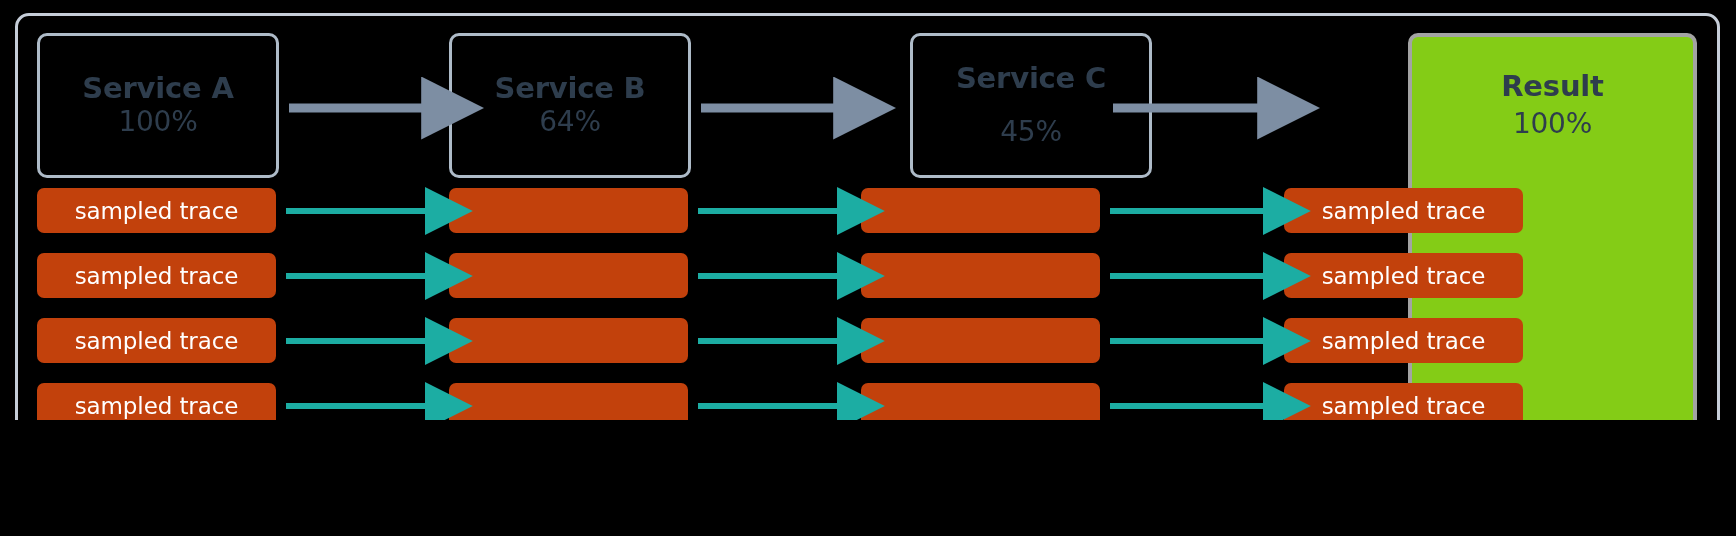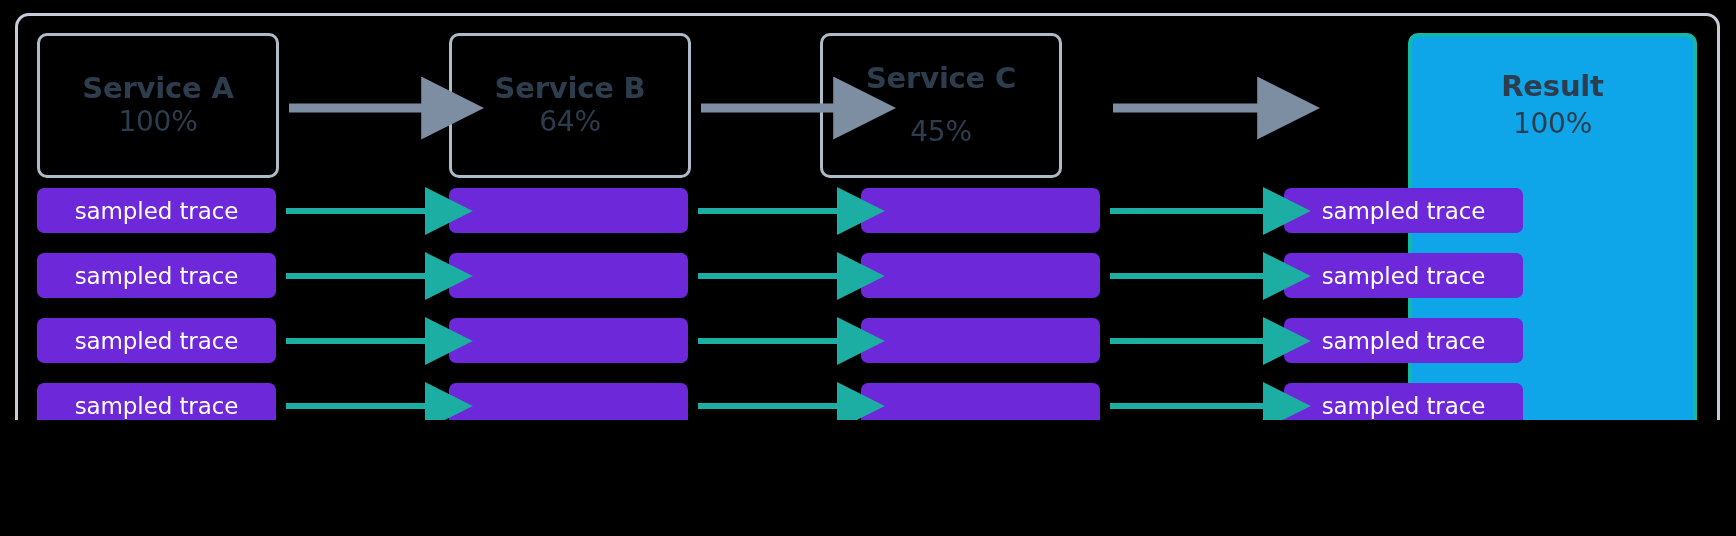--- a/index.html
+++ b/index.html
@@ -62,23 +62,23 @@
   }
 
   
   .result-box {
     position: absolute;
     left: 1408px;
     top: 33px;
     width: 289px;
     height: 462px;
     box-sizing: border-box;
-    border: 4px solid #14b8a6;
+    border: 4px solid #a3a3a3;
     border-radius: 10px;
-    background: #0ea5e9;
+    background: #84cc16;
   }
   .result-title {
     position: absolute;
     left: 0;
     right: 0;
     top: 32px;
     text-align: center;
     color: #2e3d4d;
     font-size: 29px;
     font-weight: bold;
@@ -93,21 +93,21 @@
     color: #2e3d4d;
     font-size: 28px;
     letter-spacing: -0.2px;
   }
 
   
   .trace-bar {
     position: absolute;
     height: 45px;
     border-radius: 7px;
-    background: #6d28d9;
+    background: #c2410c;
     display: flex;
     align-items: center;
     justify-content: center;
   }
   .trace-bar span {
     color: #ffffff;
     font-size: 23px;
     letter-spacing: -0.1px;
     white-space: nowrap;
   }
@@ -132,21 +132,21 @@
   <div class="service-box" style="left:37px; width:242px;">
     <div class="service-name">Service A</div>
     <div class="service-pct">100%</div>
   </div>
 
   <div class="service-box" style="left:449px; width:242px;text-decoration:underline;">
     <div class="service-name">Service B</div>
     <div class="service-pct">64%</div>
   </div>
 
-  <div class="service-box" style="left:820px; width:242px;gap:20px;">
+  <div class="service-box" style="left:910px; width:242px;gap:20px;">
     <div class="service-name">Service C</div>
     <div class="service-pct">45%</div>
   </div>
 
   <div class="result-box">
     <div class="result-title">Result</div>
     <div class="result-pct">100%</div>
   </div>
 
   <div class="trace-bar" style="left:37px; top:188px; width:239px;">

